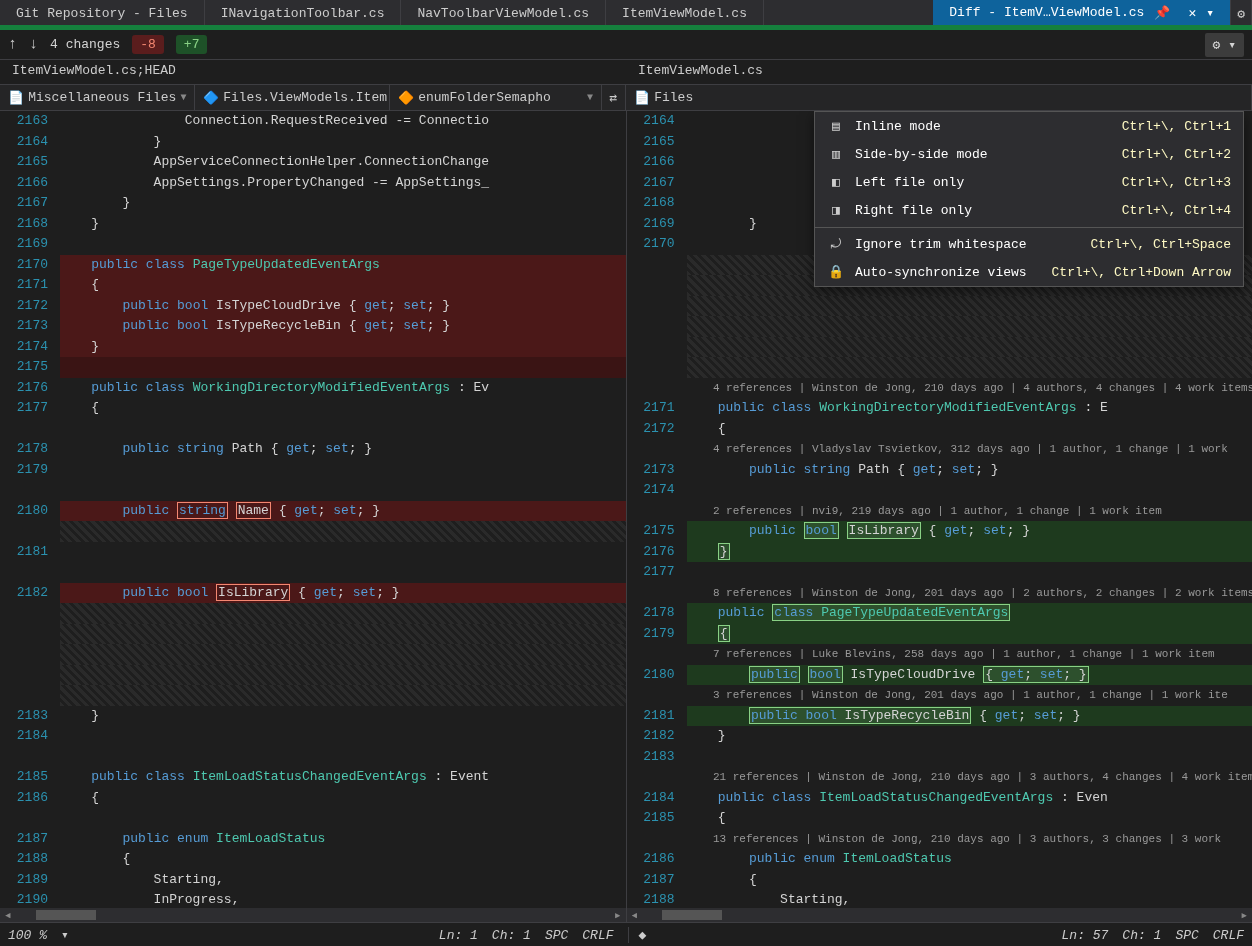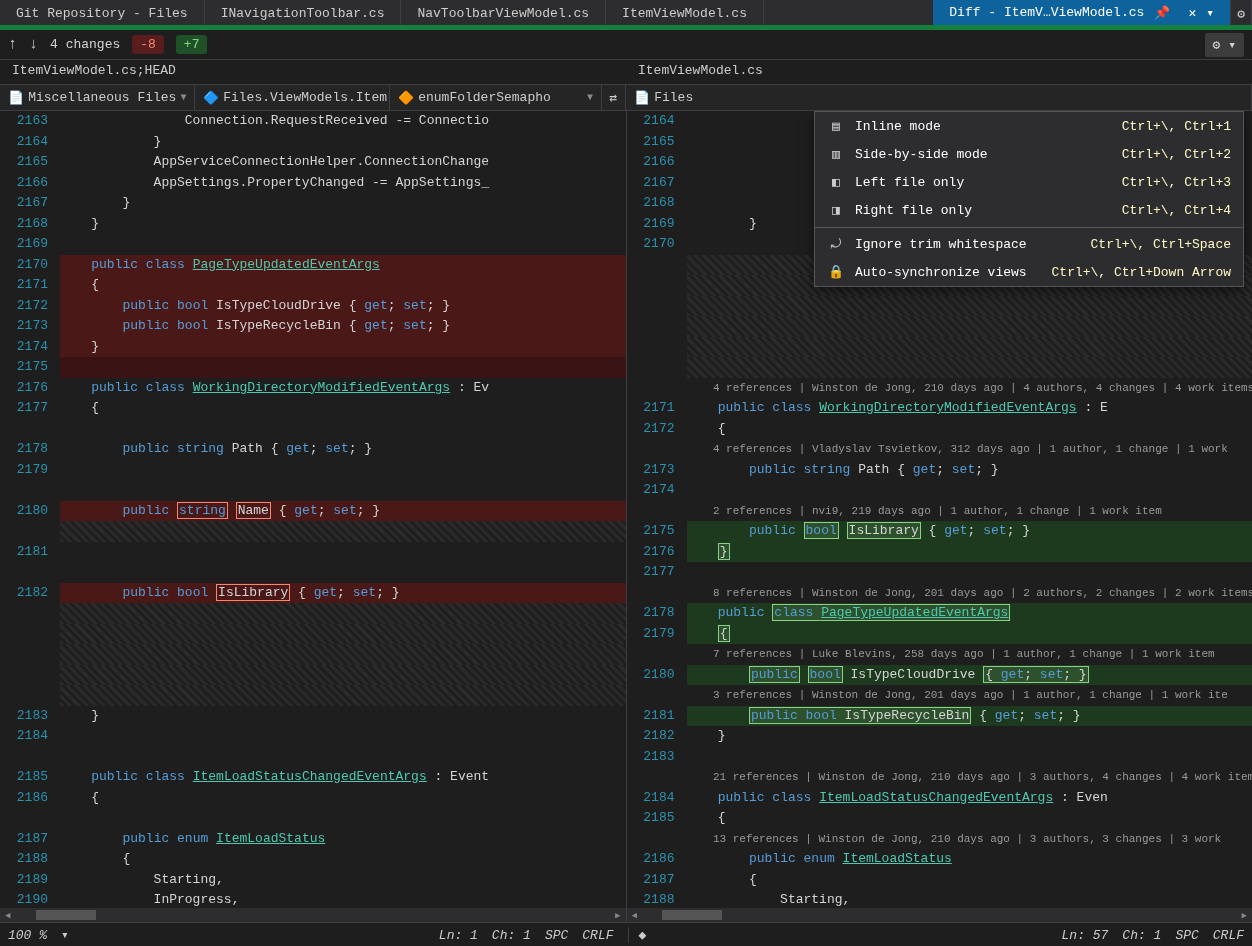--- a/index.html
+++ b/index.html
@@ -26,21 +26,21 @@
 .pane.right{border-left:1px solid #3e3e42;}
 .gutter{width:60px;text-align:right;padding-right:12px;color:#2b91af;background:#1e1e1e;user-select:none;}
 .code{flex:1;white-space:pre;overflow:hidden;position:relative;}
 .line{height:20.5px;line-height:20.5px;}
 .l-num{height:20.5px;line-height:20.5px;color:#2b91af;}
 .removed{background:#4b1818;}
 .removed-dark{background:#3a1414;}
 .added{background:#1e3a1e;}
 .hatch{background:repeating-linear-gradient(45deg,#2a2a2a,#2a2a2a 3px,#1e1e1e 3px,#1e1e1e 6px);}
 .kw{color:#569cd6;}
-.type{color:#4ec9b0;text-decoration:underline;}
+.type{color:#4ec9b0;}
 .codelens{color:#999;font-size:11px;height:20.5px;line-height:20.5px;padding-left:0;}
 .box-red{border:1px solid #f48771;padding:0 1px;}
 .box-grn{border:1px solid #89d185;background:rgba(137,209,133,.15);padding:0 1px;}
 .menu{position:absolute;top:0;right:8px;width:430px;background:#2d2d30;border:1px solid #555;z-index:100;box-shadow:0 4px 12px rgba(0,0,0,.5);}
 .menu-item{display:flex;align-items:center;padding:6px 12px;gap:10px;cursor:pointer;}
 .menu-icon{width:18px;text-align:center;color:#ccc;}
 .menu-label{flex:1;color:#fff;}
 .menu-kb{color:#fef9c3;}
 .menu-sep{height:1px;background:#555;margin:3px 0;}
 .status{display:flex;height:24px;background:#007acc;background:#1e1e1e;border-top:1px solid #3e3e42;color:#ccc;align-items:center;padding:0 8px;gap:14px;font-size:12px;}

